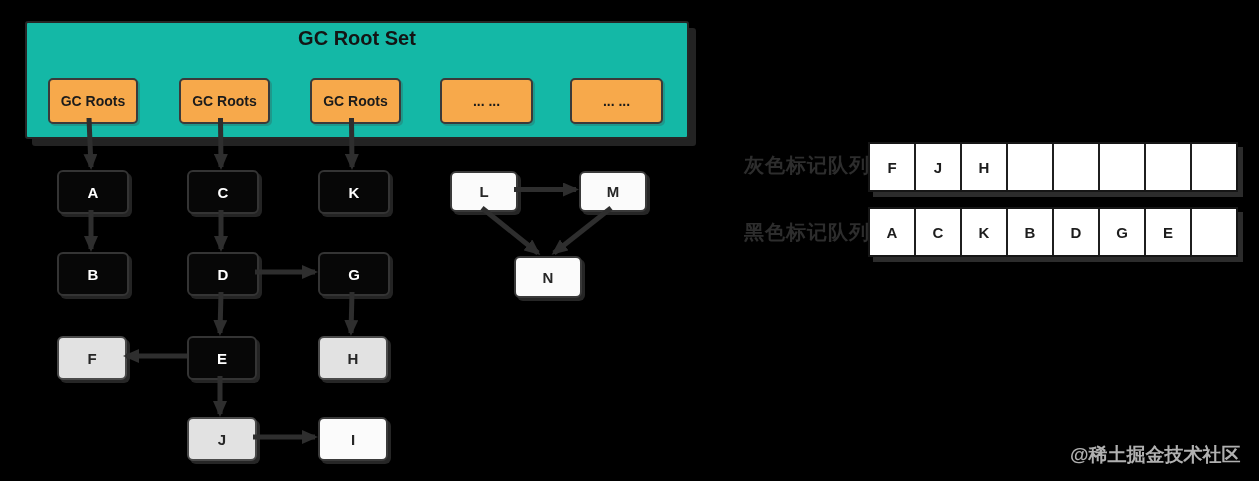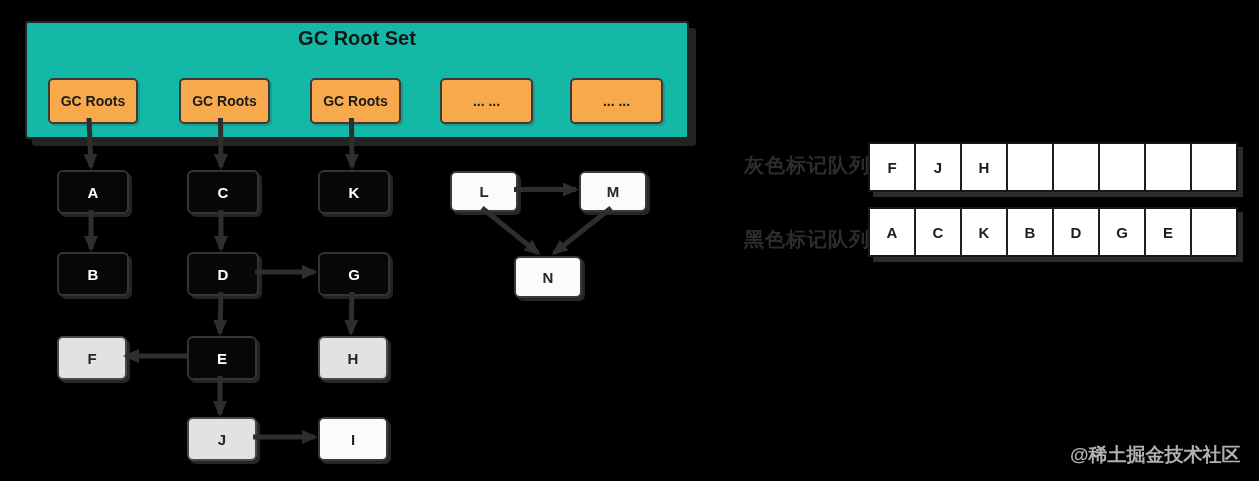--- a/index.html
+++ b/index.html
@@ -94,21 +94,21 @@
       <div class="cell">F</div>
       <div class="cell">J</div>
       <div class="cell">H</div>
       <div class="cell"></div>
       <div class="cell"></div>
       <div class="cell"></div>
       <div class="cell"></div>
       <div class="cell"></div>
     </div>
 
-  <div class="array-label" style="left:744px;top:219px;margin-top:7px;">黑色标记队列</div>
+  <div class="array-label" style="left:744px;top:219px;">黑色标记队列</div>
   <div class="array-row" style="left:868px;top:207px;" id="row1">
       <div class="cell">A</div>
       <div class="cell">C</div>
       <div class="cell">K</div>
       <div class="cell">B</div>
       <div class="cell">D</div>
       <div class="cell">G</div>
       <div class="cell">E</div>
       <div class="cell"></div>
     </div>

